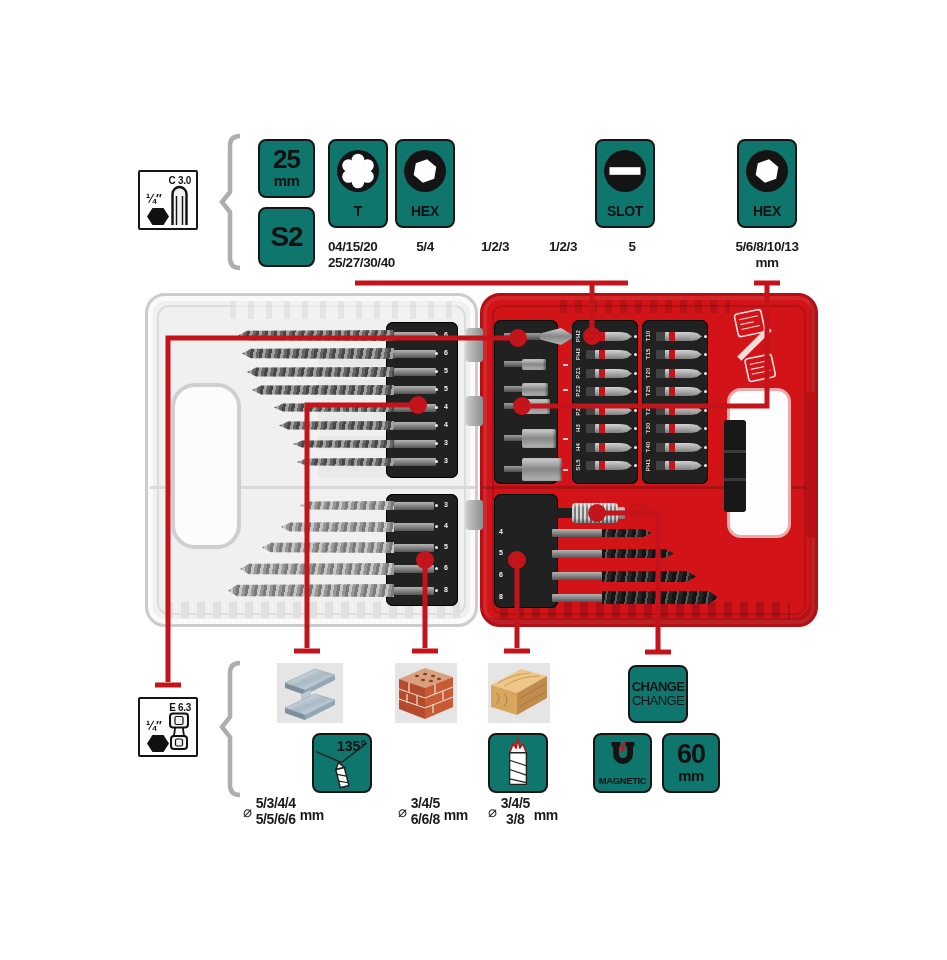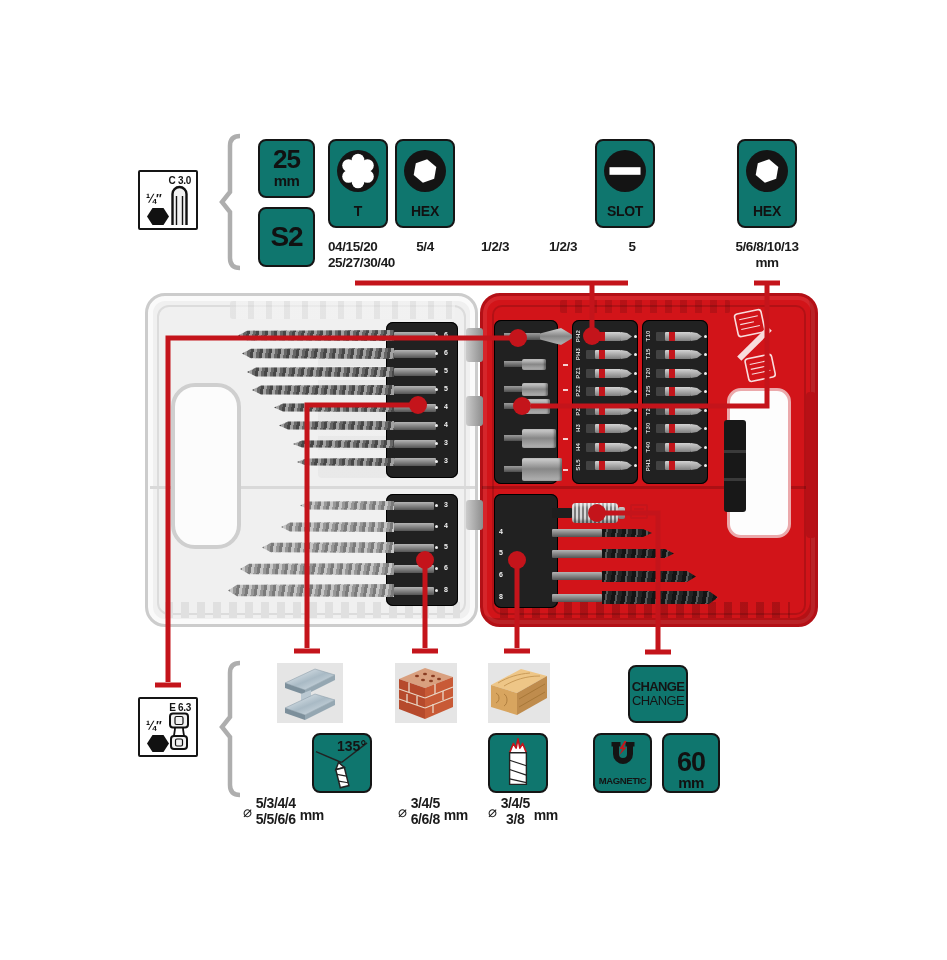--- a/index.html
+++ b/index.html
@@ -452,21 +452,21 @@
   </div>
   <div class="box" style="left:593px;top:733px;width:59px;height:60px;display:flex;flex-direction:column;align-items:center;justify-content:space-between;padding:6px 0 5px">
     <svg width="32" height="26" viewBox="0 0 32 26">
       <path d="M9,4 V13 a7,7 0 0 0 14,0 V4" fill="none" stroke="#141414" stroke-width="6"></path>
       <rect x="4.5" y="1" width="9" height="4.5" fill="#141414"></rect>
       <rect x="18.5" y="1" width="9" height="4.5" fill="#141414"></rect>
       <polygon points="17.5,0 12.5,8 15.5,8 12,14.5 19.5,6.5 16.3,6.5 19.5,0" fill="#c4151b"></polygon>
     </svg>
     <span style="font-weight:700;font-size:9.5px;letter-spacing:-.4px">MAGNETIC</span>
   </div>
-  <div class="box" style="left:662px;top:733px;width:58px;height:60px;display:flex;flex-direction:column;align-items:center;justify-content:flex-end">
+  <div class="box" style="left:662px;top:733px;width:58px;height:60px;display:flex;flex-direction:column;align-items:center;justify-content:center">
     <span class="bignum" style="font-size:27px">60</span>
     <span class="unit" style="font-size:15px">mm</span>
   </div>
 
   <div class="shankbox" style="left:138px;top:697px">
     <span class="shankcode">E 6.3</span>
     <span class="quarter">¼″</span>
     <svg class="abs" style="left:7px;top:36px" width="22" height="17" viewBox="0 0 22 17">
       <polygon points="5.5,0 16.5,0 22,8.5 16.5,17 5.5,17 0,8.5" fill="#111"></polygon>
     </svg>

